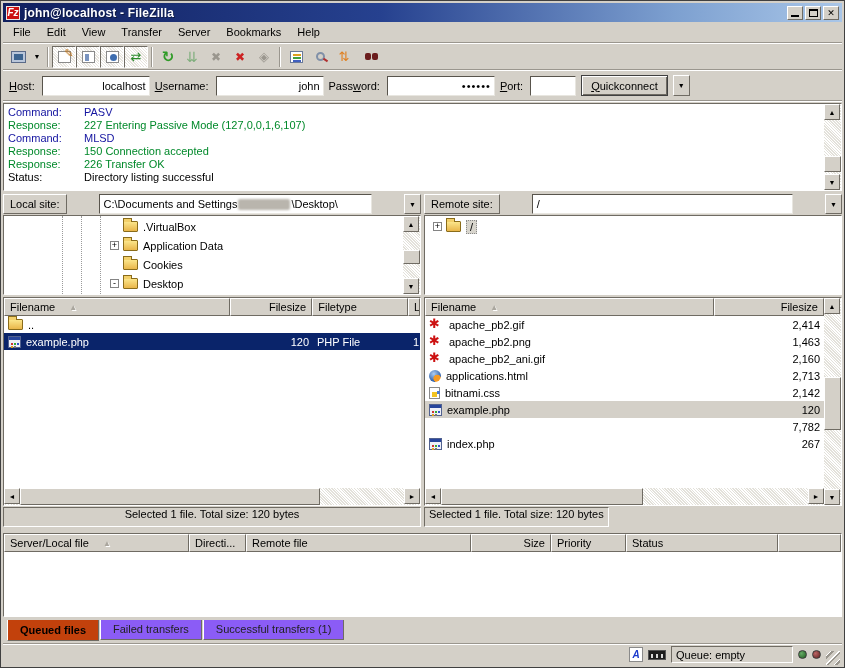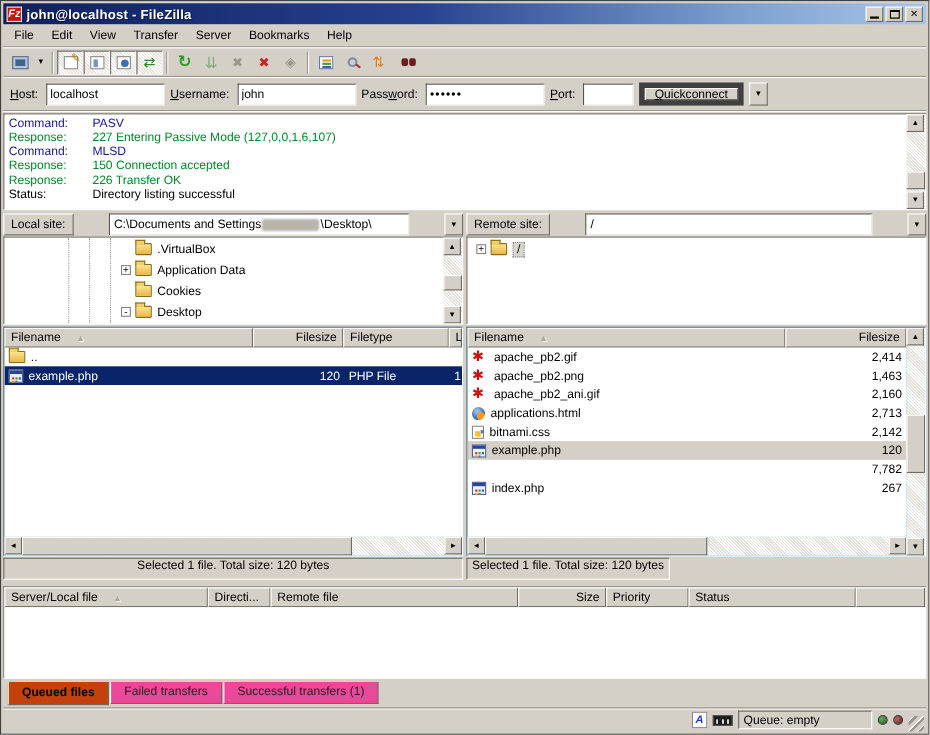--- a/index.html
+++ b/index.html
@@ -65,24 +65,24 @@
   .gl-sync { color:#e07f1f; font-size:13px; }
   .gl-bino { width:6px; height:7px; background:#6b1d1d; border-radius:2px; position:relative; }
   .gl-bino::after { content:""; position:absolute; left:7px; top:0; width:6px; height:7px;
                     background:#6b1d1d; border-radius:2px; }
 
   
   .qcbar { height:29px; flex:none; display:flex; align-items:center; padding-left:6px; gap:5px; }
   .qcbar label { margin-right:2px; }
   .qcbar input { height:20px; border:1px solid; border-color:#58544c #e8e6e0 #e8e6e0 #58544c;
                  background:#fff; font:11px "Liberation Sans","DejaVu Sans",sans-serif; padding:0 3px; }
-  .in-host,.in-user,.in-pass { width:108px; }
+  .in-host,.in-user,.in-pass { width:108px;text-align:right; }
   .in-pass { letter-spacing:1px; }
   .in-port { width:46px; }
-  .qcbtn { height:21px; padding:0 9px; border:5px solid #404040; background:#d4d0c8;
+  .qcbtn { height:21px; padding:0 9px; border:1px solid #404040; background:#d4d0c8;
            box-shadow:inset 1px 1px 0 #fff, inset -1px -1px 0 #6f6b63; font-size:11px; }
   .qcdrop { width:17px; height:21px; display:flex; align-items:center; justify-content:center; font-size:7px; }
 
   
   .logbox { height:88px; flex:none; background:#fff; display:flex; margin-top:1px; }
   .loglines { flex:1; padding:2px 0 0 4px; overflow:hidden; }
   .logrow { display:flex; line-height:13px; white-space:nowrap; }
   .logtype { width:76px; flex:none; }
 
   
@@ -132,42 +132,42 @@
   .fi-image::before { content:"✱"; position:absolute; left:0; top:-2px; color:#cc1111; font-size:13px; line-height:13px; }
   .fi-html { width:12px; height:12px; border-radius:50%;
              background:radial-gradient(circle at 68% 70%,#f59a23 0 30%,rgba(0,0,0,0) 34%),
                         radial-gradient(circle at 40% 32%,#aecdf0,#1b4fa0 78%); }
   .fi-css { width:11px; height:12px; background:#fff; border:1px solid #8a8a8a; }
   .fi-css::before { content:""; position:absolute; left:2px; top:4px; width:5px; height:5px; background:#f2c322;
                     box-shadow:4px -2px 0 -1px #4a7ad0; }
 
   
   .listsrow { height:209px; flex:none; display:flex; margin-top:2px; }
-  .listpane { background:#7dd3fc; display:flex; flex-direction:column; overflow:hidden; }
+  .listpane { background:#f97316; display:flex; flex-direction:column; overflow:hidden; }
   .listmain { flex:1; display:flex; flex-direction:column; overflow:hidden; }
   .lheader { height:18px; flex:none; display:flex; background:#d4d0c8; }
   .hcell { border:1px solid; border-color:#ffffff #6f6b63 #6f6b63 #ffffff; background:#d4d0c8;
            padding:1px 5px; white-space:nowrap; overflow:hidden; display:flex; align-items:center; }
   .hcell.right { justify-content:flex-end; }
   .sortasc { color:#aaa69e; font-size:8px; margin-left:14px; text-shadow:1px 1px 0 #fff; }
   .lbody { flex:1; background:#fff; overflow:hidden; }
   .lrow { height:17px; display:flex; align-items:center; white-space:nowrap; }
   .lrow .cell { display:flex; align-items:center; height:17px; padding:0 4px; overflow:hidden; flex:none; }
   .cell.right { justify-content:flex-end; }
   .sel-focus { background:#0a246a; color:#fff; }
   .sel-nofocus { background:#d4d0c8; }
   .panestatus { height:20px; flex:none; margin-top:1px; border:1px solid; border-color:#6f6b63 #ffffff #ffffff #6f6b63;
                 display:flex; align-items:center; padding:0 4px; }
   .statusrow { height:20px; flex:none; display:flex; margin-top:1px; }
 
   
   .queuebox { height:84px; flex:none; margin-top:6px; background:#fff; display:flex; flex-direction:column;
               border:1px solid; border-color:#6f6b63 #ffffff #ffffff #6f6b63; }
   .tabsrow { height:20px; flex:none; display:flex; align-items:flex-start; margin-top:3px; padding-left:4px; }
-  .tab { padding:3px 12px 4px; background:#ec4899; border:1px solid; border-color:#e8e6e0 #6f6b63 #6f6b63 #ffffff;
+  .tab { padding:3px 12px 4px; background:#8b5cf6; border:1px solid; border-color:#e8e6e0 #6f6b63 #6f6b63 #ffffff;
          border-top:none; margin-right:1px; color:#222; }
   .tab.active { background:#c2410c; font-weight:bold; padding-top:4px; color:#000; }
 
   
   .spacer { flex:1; }
   .statusbar { height:22px; flex:none; border-top:1px solid #9a968e; box-shadow:0 1px 0 #fff inset;
                display:flex; align-items:center; justify-content:flex-end; padding:0 2px; gap:5px; }
   .ascii-ind { width:14px; height:15px; background:#fff; border:1px solid #8a8a8a; color:#1a3acc;
                font-size:10px; font-weight:bold; font-style:italic; display:flex; align-items:center; justify-content:center; }
   .enc-ind { width:18px; height:10px; background:#1c1c1c; border:1px solid #555;

